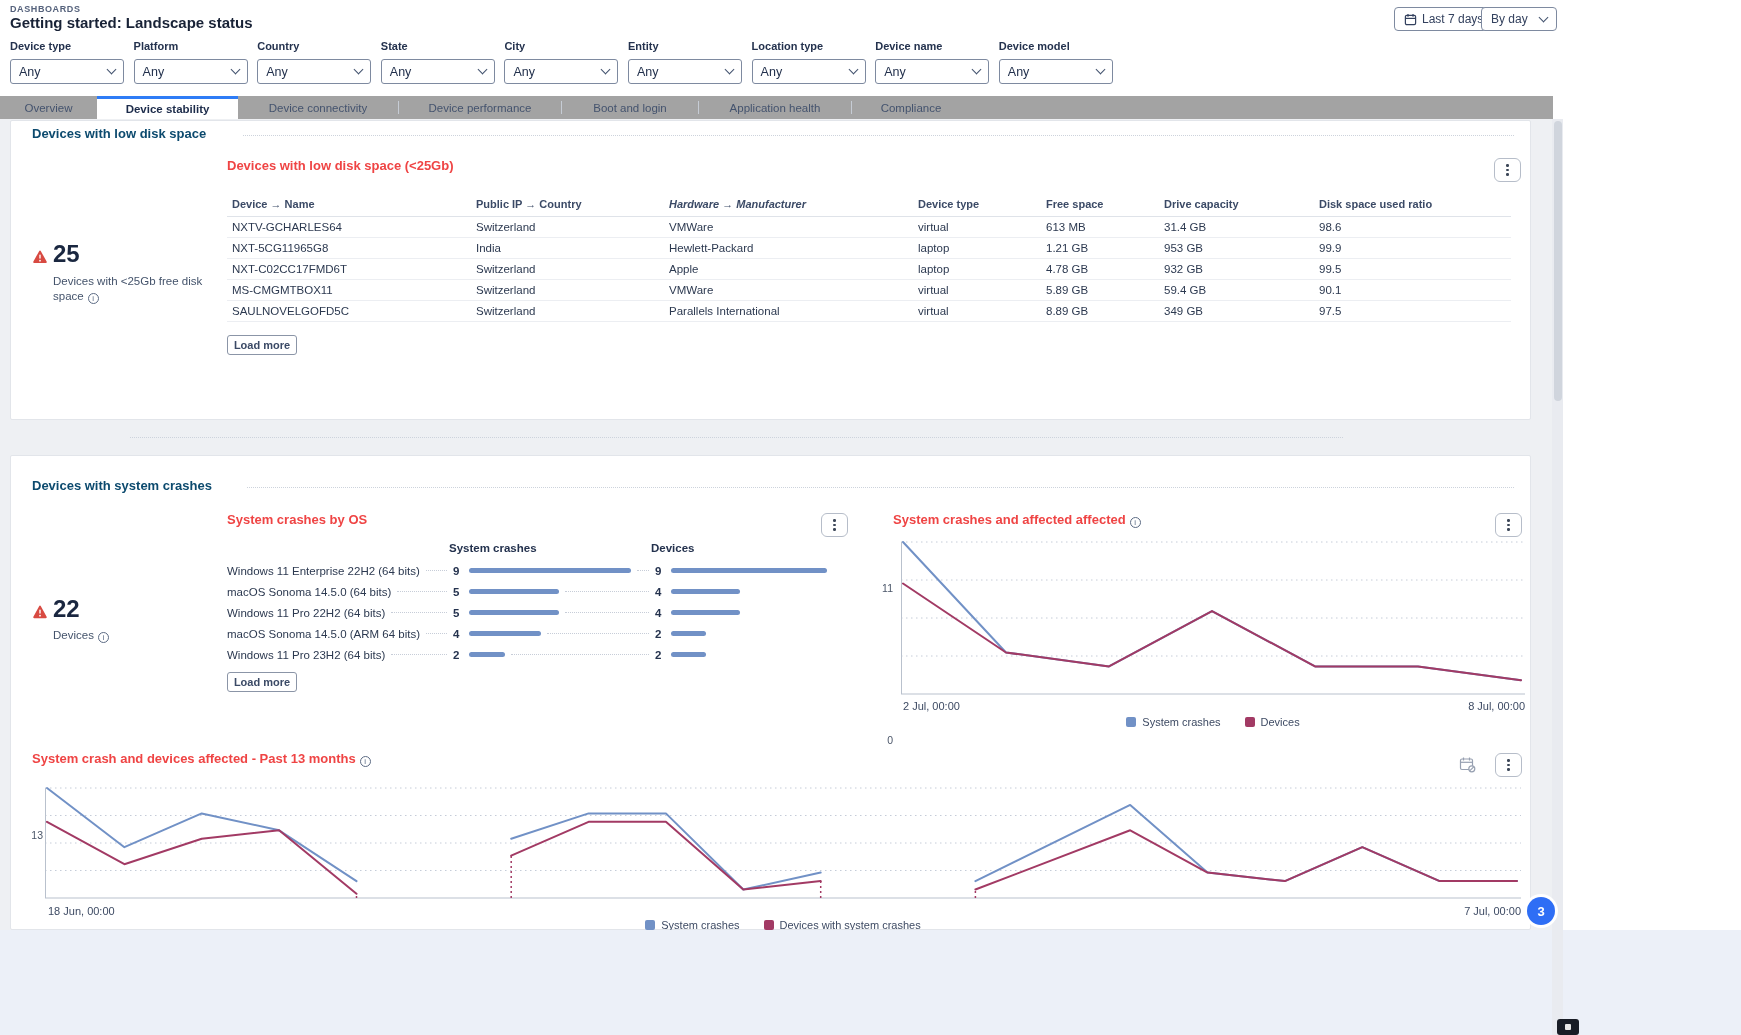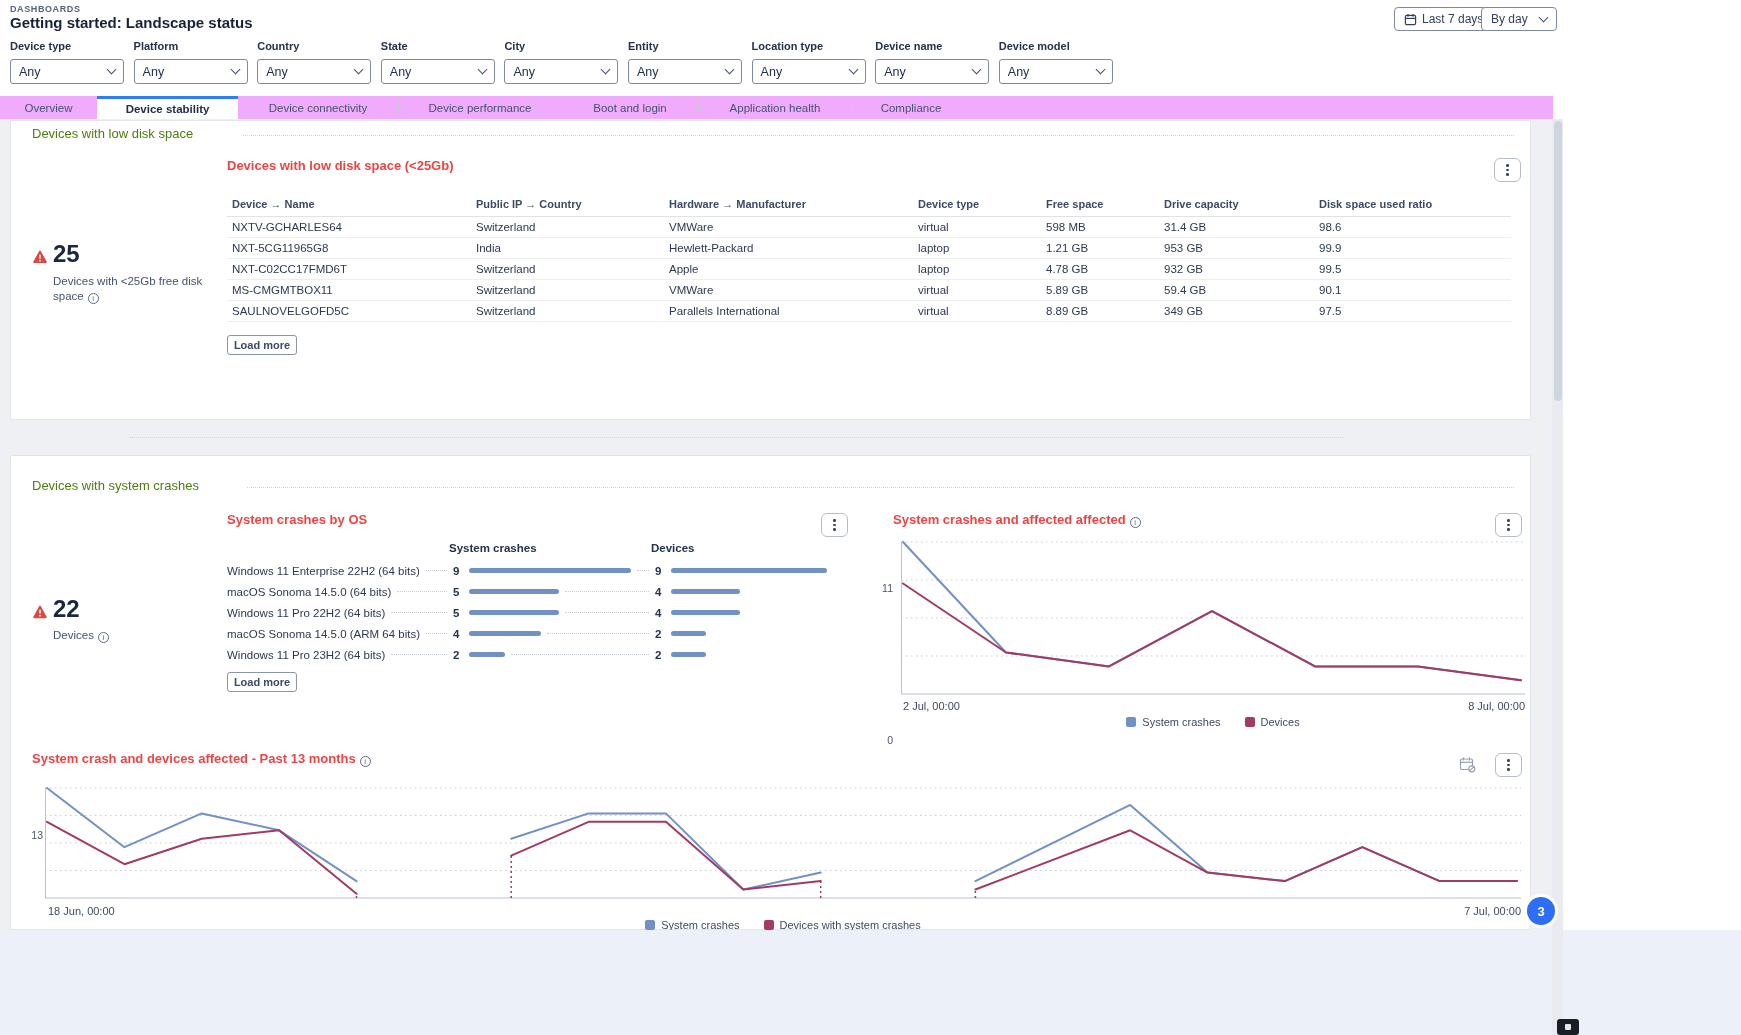--- a/index.html
+++ b/index.html
@@ -21,33 +21,33 @@
   .filter-bar { position:absolute; left:0; top:38px; width:1741px; height:58px; background:#fff; }
   .filter { position:absolute; top:2px; width:114px; }
   .flabel { font-size:11px; font-weight:700; color:#24324e; height:16px; }
   .fselect { margin-top:3px; height:25px; border:1px solid #7e8aa0; border-radius:3px; background:#fff;
              display:flex; align-items:center; justify-content:space-between; padding:0 8px;
              font-size:12.5px; color:#22304c; cursor:pointer; }
   .chev { width:7px; height:7px; border-right:1.5px solid #42526e; border-bottom:1.5px solid #42526e;
           transform:rotate(45deg); margin-top:-4px; flex:none; }
 
   
-  .tabbar { position:absolute; left:0; top:96px; width:1553px; height:23px; background:#f0abfc; display:flex;text-align:center; }
+  .tabbar { position:absolute; left:0; top:96px; width:1553px; height:23px; background:#a3a3a3; display:flex;text-align:center; }
   .tab { height:23px; display:flex; align-items:center; justify-content:center;
          font-size:11.5px; color:#44536e; cursor:pointer; position:relative; flex:none; }
   .tab.active { background:#fff; border-top:3px solid #2e7cf6; font-weight:700; color:#1c2b4a; }
   .tabdiv { width:1px; height:13px; background:#c6ccd5; align-self:center; flex:none; }
 
   
   .content-bg { position:absolute; left:0; top:119px; width:1553px; height:811px; background:#eef0f3; }
   .panel { position:absolute; background:#fff; border:1px solid #e2e5ea; border-radius:2px; }
   .panel1 { left:10px; top:120px; width:1521px; height:300px; }
   .panel2 { left:10px; top:455px; width:1521px; height:475px; }
 
-  .sec-title { position:absolute; font-size:13px; font-weight:400; color:#4d7c0f; }
+  .sec-title { position:absolute; font-size:13px; font-weight:700; color:#0c4a6e; }
   .dotline { position:absolute; height:0; border-top:1px dotted #cdd3dc; }
 
   .mid-header { position:absolute; left:0; top:424px; width:1553px; height:24px; }
   .mid-bar { position:absolute; left:10px; top:430px; width:4px; height:15px; background:#8cb3e8; border-radius:1px; }
   .mid-title { position:absolute; left:20px; top:428px; font-size:13.5px; font-weight:700; color:#17233d; }
 
   
   .kpi-num { position:absolute; font-size:24px; font-weight:700; color:#1a2740; line-height:26px; }
   .kpi-label { position:absolute; font-size:11.5px; color:#44536b; line-height:15px; width:162px; }
   .warn { position:absolute; width:16px; height:15px; }
@@ -230,33 +230,33 @@
     <div class="kebab" style="left:1483px;top:37px;">
         <i></i>
         <i></i>
         <i></i>
       </div>
 
     <div class="dtable">
       <div class="dhead">
           <span class="dcell" style="width:244px;padding-left:5px;">Device → Name</span>
           <span class="dcell" style="width:193px;padding-left:5px;">Public IP → Country</span>
-          <span class="dcell" style="width:249px;padding-left:5px;">Hardware → Manufacturer</span>
+          <span class="dcell" style="width:249px;padding-left:5px;font-style:italic;">Hardware → Manufacturer</span>
           <span class="dcell" style="width:128px;padding-left:5px;">Device type</span>
           <span class="dcell" style="width:118px;padding-left:5px;">Free space</span>
           <span class="dcell" style="width:155px;padding-left:5px;">Drive capacity</span>
           <span class="dcell" style="width:197px;padding-left:5px;">Disk space used ratio</span>
         </div>
       <div>
           <div class="drow">
             <span class="dcell" style="width:244px;padding-left:5px;">NXTV-GCHARLES64</span>
             <span class="dcell" style="width:193px;padding-left:5px;">Switzerland</span>
             <span class="dcell" style="width:249px;padding-left:5px;">VMWare</span>
             <span class="dcell" style="width:128px;padding-left:5px;">virtual</span>
-            <span class="dcell" style="width:118px;padding-left:5px;">598 MB</span>
+            <span class="dcell" style="width:118px;padding-left:5px;">613 MB</span>
             <span class="dcell" style="width:155px;padding-left:5px;">31.4 GB</span>
             <span class="dcell" style="width:197px;padding-left:5px;">98.6</span>
           </div>
           <div class="drow">
             <span class="dcell" style="width:244px;padding-left:5px;">NXT-5CG11965G8</span>
             <span class="dcell" style="width:193px;padding-left:5px;">India</span>
             <span class="dcell" style="width:249px;padding-left:5px;">Hewlett-Packard</span>
             <span class="dcell" style="width:128px;padding-left:5px;">laptop</span>
             <span class="dcell" style="width:118px;padding-left:5px;">1.21 GB</span>
             <span class="dcell" style="width:155px;padding-left:5px;">953 GB</span>

